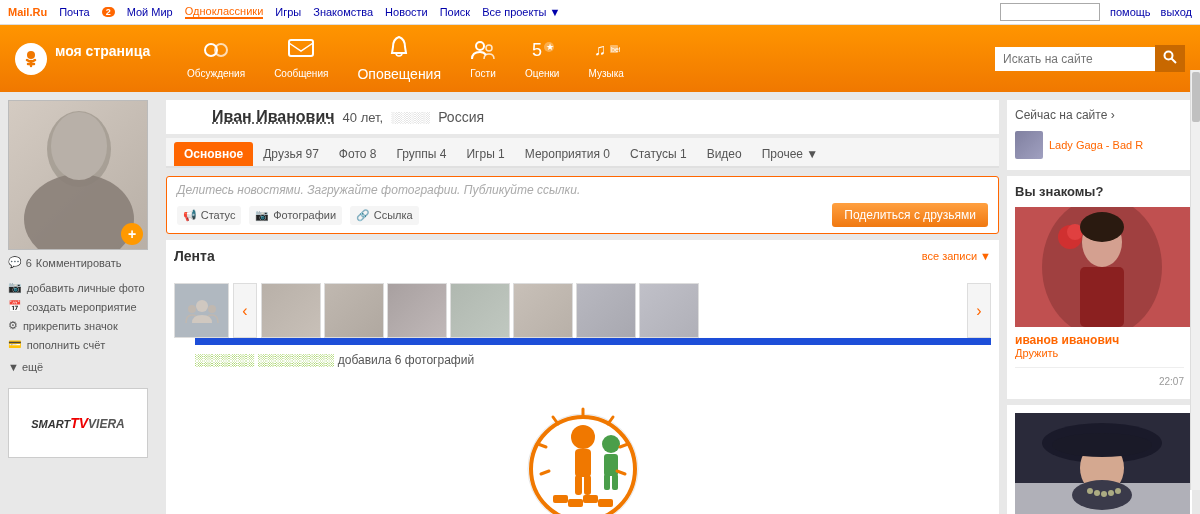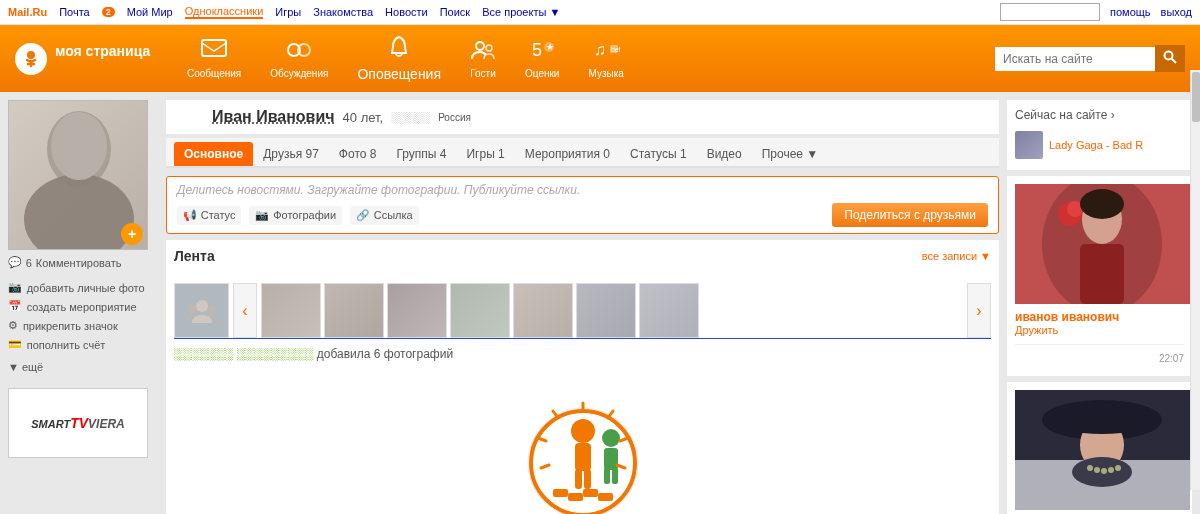--- a/index.html
+++ b/index.html
@@ -206,21 +206,21 @@
       font-weight: bold;
       color: #333;
       text-decoration: underline;
       text-decoration-style: dashed;
     }
     .profile-age {
       font-size: 13px;
       color: #555;
     }
     .profile-location {
-      font-size: 10px;
+      font-size: 14px;
       color: #555;
     }
 
     .profile-tabs {
       background: #f5f5f5;
       border-bottom: 2px solid #e0e0e0;
       display: flex;
       align-items: center;
       gap: 0;
       padding: 4px 8px 0;
@@ -337,21 +337,22 @@
       cursor: pointer;
       display: flex;
       align-items: center;
       justify-content: center;
       font-size: 16px;
       color: #f60;
     }
 
     .lenta-entry {
       padding: 8px 0;
-      border-top: 1px solid #1d4ed8;
+      border-top: 7px solid #1d4ed8;
+      margin-left: 21px;
     }
     .lenta-entry-name {
       color: #f60;
       font-size: 12px;
     }
     .lenta-entry-text {
       color: #555;
       font-size: 12px;
     }
 
@@ -487,34 +488,34 @@
         <line x1="9" y1="17" x2="15" y2="17" stroke="#f07800" stroke-width="2.5" stroke-linecap="round"></line>
       </svg>
     </div>
     <span style="font-size:14px;">моя страница</span>
   </div>
 
   <div class="header-nav">
     <a href="#" class="header-nav-item">
       <div class="icon-area">
         <svg width="26" height="22" viewBox="0 0 26 22">
-          <rect x="1" y="1" width="24" height="16" rx="2" fill="none" stroke="white" stroke-width="2"></rect>
-          <path d="M1 4 L13 12 L25 4" stroke="white" stroke-width="1.5" fill="none"></path>
-        </svg>
-      </div>
-      <span style="font-size:10px;">Сообщения</span>
+          <circle cx="8" cy="11" r="6" fill="none" stroke="white" stroke-width="2"></circle>
+          <circle cx="18" cy="11" r="6" fill="none" stroke="white" stroke-width="2" opacity="0.7"></circle>
+        </svg>
+      </div>
+      <span style="font-size:10px;">Обсуждения</span>
     </a>
     <a href="#" class="header-nav-item">
       <div class="icon-area">
         <svg width="26" height="22" viewBox="0 0 26 22">
-          <circle cx="8" cy="11" r="6" fill="none" stroke="white" stroke-width="2"></circle>
-          <circle cx="18" cy="11" r="6" fill="none" stroke="white" stroke-width="2" opacity="0.7"></circle>
-        </svg>
-      </div>
-      <span style="font-size:10px;">Обсуждения</span>
+          <rect x="1" y="1" width="24" height="16" rx="2" fill="none" stroke="white" stroke-width="2"></rect>
+          <path d="M1 4 L13 12 L25 4" stroke="white" stroke-width="1.5" fill="none"></path>
+        </svg>
+      </div>
+      <span style="font-size:10px;">Сообщения</span>
     </a>
     <a href="#" class="header-nav-item">
       <div class="icon-area">
         <svg width="22" height="24" viewBox="0 0 22 24">
           <path d="M11 2 Q5 4 5 12 L4 18 L18 18 L17 12 Q17 4 11 2 Z" fill="none" stroke="white" stroke-width="2"></path>
           <path d="M8 18 Q8 21 11 21 Q14 21 14 18" stroke="white" stroke-width="1.5" fill="none"></path>
         </svg>
       </div>
       <span style="font-size:14px;">Оповещения</span>
     </a>
@@ -729,20 +730,21 @@
         <div class="friend-photo" style="background:linear-gradient(135deg,#8080a0,#a0a0c0);border-radius:2px;"></div>
         <span class="friend-name">Lady Gaga - Bad R</span>
       </div>
     </div>
 
     <div style="position:absolute;right:0;top:70px;width:10px;height:420px;background:#f0f0f0;border-left:1px solid #ddd;">
       <div style="width:8px;height:50px;background:#c0c0c0;margin:2px 1px;border-radius:2px;"></div>
     </div>
 
     <div class="right-section">
+      <div class="znakomy-title">Вы знакомы?</div>
 
       <div class="znakomy-photo" style="background:linear-gradient(160deg,#c8b0b0,#a09090,#8b2020,#c84040);">
         <svg width="175" height="120" viewBox="0 0 175 120">
 
           <rect width="175" height="120" fill="#c05050"></rect>
           <ellipse cx="87" cy="60" rx="60" ry="70" fill="#a04040"></ellipse>
 
           <circle cx="55" cy="30" r="12" fill="#d03030"></circle>
           <circle cx="60" cy="25" r="8" fill="#e04040"></circle>
 

